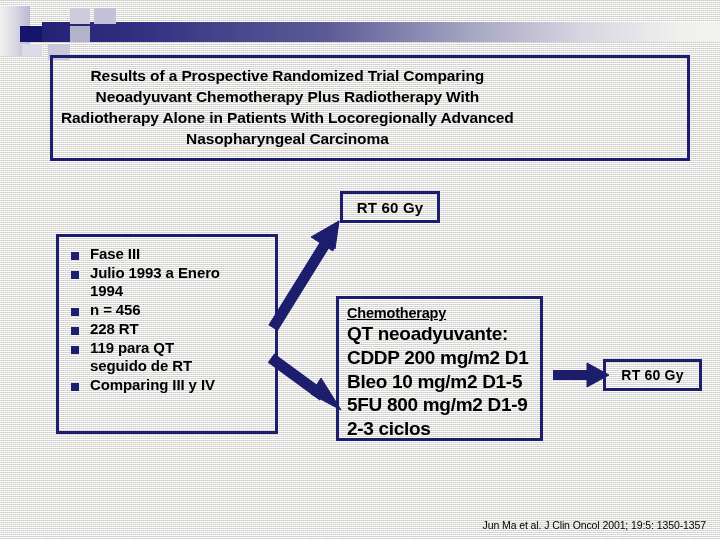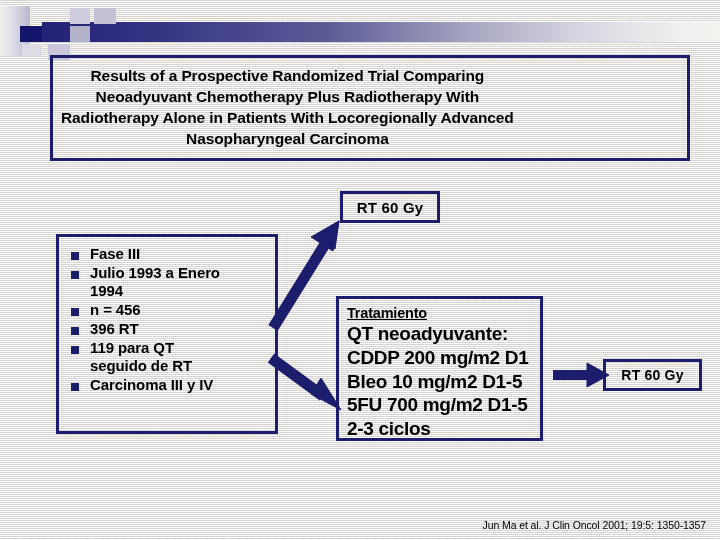--- a/index.html
+++ b/index.html
@@ -231,40 +231,40 @@
       <span class="bullet-marker"></span>
       <span class="bullet-text">Julio 1993 a Enero
 1994</span>
     </li>
     <li>
       <span class="bullet-marker"></span>
       <span class="bullet-text">n = 456</span>
     </li>
     <li>
       <span class="bullet-marker"></span>
-      <span class="bullet-text">396  RT</span>
+      <span class="bullet-text">228  RT</span>
     </li>
     <li>
       <span class="bullet-marker"></span>
       <span class="bullet-text">119 para QT
 seguido de RT</span>
     </li>
     <li>
       <span class="bullet-marker"></span>
-      <span class="bullet-text thin">Carcinoma III y IV</span>
+      <span class="bullet-text thin">Comparing III y IV</span>
     </li>
   </ul>
 </div>
 
 <div class="navy-box" id="treatment-box">
-  <div id="treatment-heading">Tratamiento</div>
+  <div id="treatment-heading">Chemotherapy</div>
   <div class="treatment-line">QT neoadyuvante:</div>
   <div class="treatment-line">CDDP 200 mg/m2 D1</div>
   <div class="treatment-line">Bleo 10 mg/m2 D1-5</div>
-  <div class="treatment-line">5FU 700 mg/m2 D1-5</div>
+  <div class="treatment-line">5FU 800 mg/m2 D1-9</div>
   <div class="treatment-line">2-3 ciclos</div>
 </div>
 
 <div class="navy-box" id="rt-right-box">
   <span id="rt-right-label">RT 60 Gy</span>
 </div>
 
 <div id="citation">Jun Ma et al. J Clin Oncol 2001; 19:5: 1350-1357</div>
 
 </body></html>

